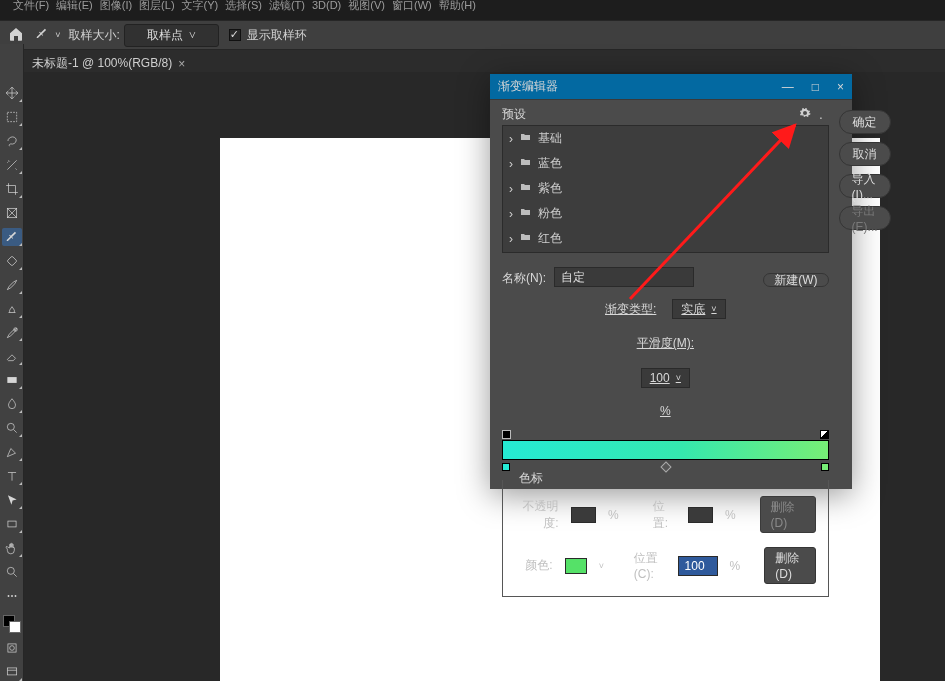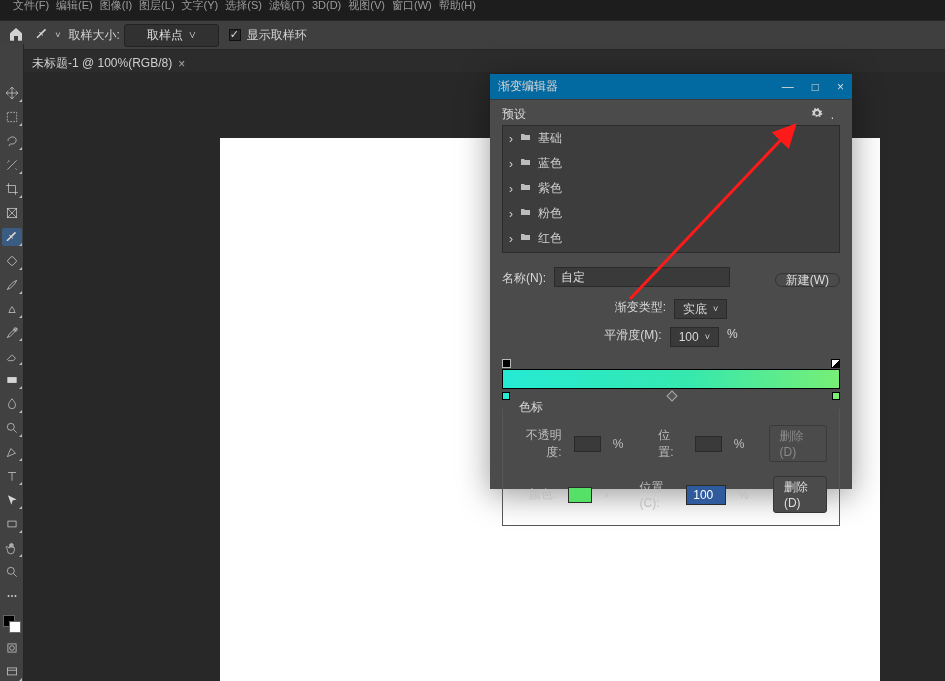--- a/index.html
+++ b/index.html
@@ -129,25 +129,25 @@
   .presets::-webkit-scrollbar-thumb { background: #5a5a5a; }
   .preset-row { display: flex; align-items: center; gap: 6px; padding: 4px 6px; color: #cfcfcf; }
   .preset-row .arr { color: #cfcfcf; }
   .folder svg { width: 13px; height: 12px; fill: #bdbdbd; }
 
   .row { display: flex; align-items: flex-end; gap: 8px; margin-top: 14px; }
   .txt-input {
     background: #3a3a3a; border: 1px solid #2a2a2a; color: #ddd; font-size: 12px;
     padding: 2px 6px; height: 20px;
   }
-  .txt-input.w176 { width: 176px; }
+  .txt-input.w176 { width: 140px; }
   .txt-input.w40 { width: 40px; text-align: left; }
   .txt-input.blue { background: #2f5a9c; color: #fff; }
 
-  .gt-row { display: flex; align-items: flex-start; gap: 8px; margin-top: 12px; justify-content: center; }
+  .gt-row { display: flex; align-items: center; gap: 16px; margin-top: 12px; justify-content: center; text-decoration: underline; }
   .sel-like { background: #3a3a3a; border: 1px solid #2a2a2a; padding: 2px 8px; display: inline-flex; gap: 6px; align-items: center; height: 20px; }
   .sel-like .car { font-size: 9px; color: #ddd; }
 
   .grad-area { margin-top: 12px; position: relative; height: 52px; }
   .knob { position: absolute; width: 9px; height: 9px; background: #e1e1e1; border: 1px solid #000; }
   .knob.black { background: #000; border-color: #bbb; }
   .grad-bar {
     position: absolute; left: 0; right: 0; top: 10px; height: 20px;
     border: 1px solid #000;
     background: linear-gradient(90deg, #25ead4 0%, #35e8ae 55%, #77ee76 100%);
@@ -449,21 +449,21 @@
         <span class="pill" style="height:14px;padding:0 10px">新建(W)</span>
       </div>
 
       <div class="gt-row">
         <span>渐变类型:</span>
         <span class="sel-like">
           <span>实底</span>
             <span class="car">˅</span>
         </span>
       </div>
-      <div class="gt-row" style="margin-top:8px;">
+      <div class="gt-row" style="margin-top:16px;flex-direction:column;">
         <span>平滑度(M):</span>
         <span class="sel-like">
           <span>100</span>
             <span class="car">˅</span>
         </span>
         <span>%</span>
       </div>
 
       <div class="grad-area">
         <span class="knob black" style="left:0;top:0"></span>
@@ -495,20 +495,26 @@
           <span>位置(C):</span>
           <input class="txt-input w40 blue" value="100" style="">
           <span>%</span>
           <span style="flex:1"></span>
           <span class="btn-live">删除(D)</span>
         </div>
       </div>
 
     </div>
 
+    <div class="dlg-right">
+      <div class="pill">确定</div>
+      <div class="pill">取消</div>
+      <div class="pill">导入(I)...</div>
+      <div class="pill disabled">导出(E)...</div>
+    </div>
   </div>
 </div>
 
 <svg class="arrow" viewBox="0 0 230 185">
   <defs>
     <marker id="ah" viewBox="0 0 10 10" refX="9" refY="5" markerWidth="8" markerHeight="8" orient="auto-start-reverse">
       <path d="M0 0L10 5L0 10z" fill="#ff1a1a"></path>
     </marker>
   </defs>
   <line x1="10" y1="180" x2="175" y2="6" stroke="#ff1a1a" stroke-width="3" marker-end="url(#ah)"></line>

